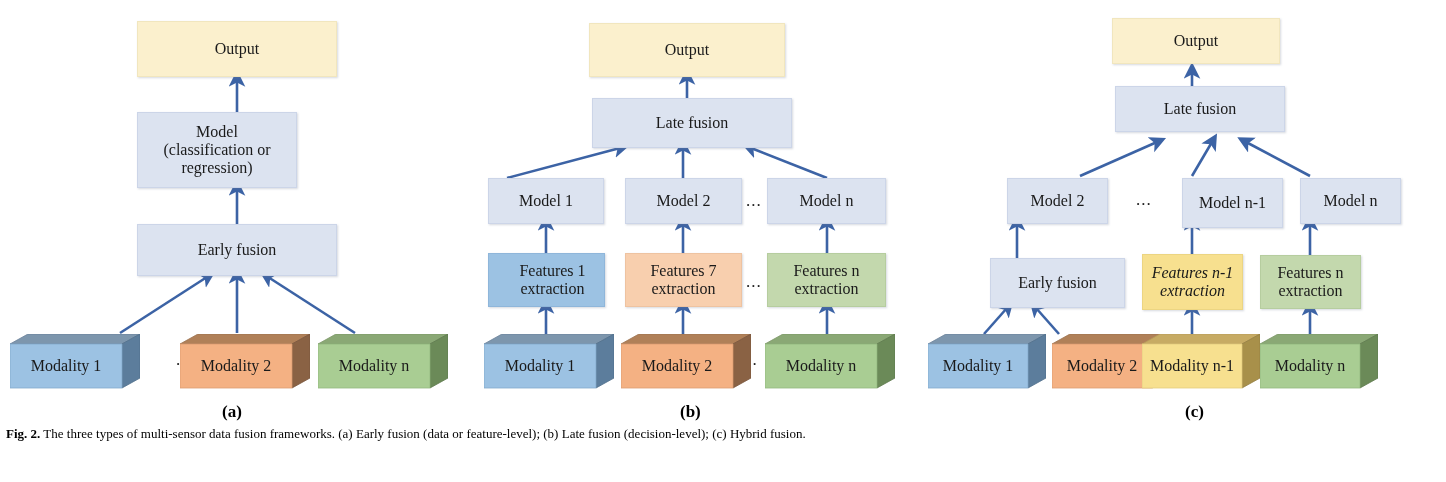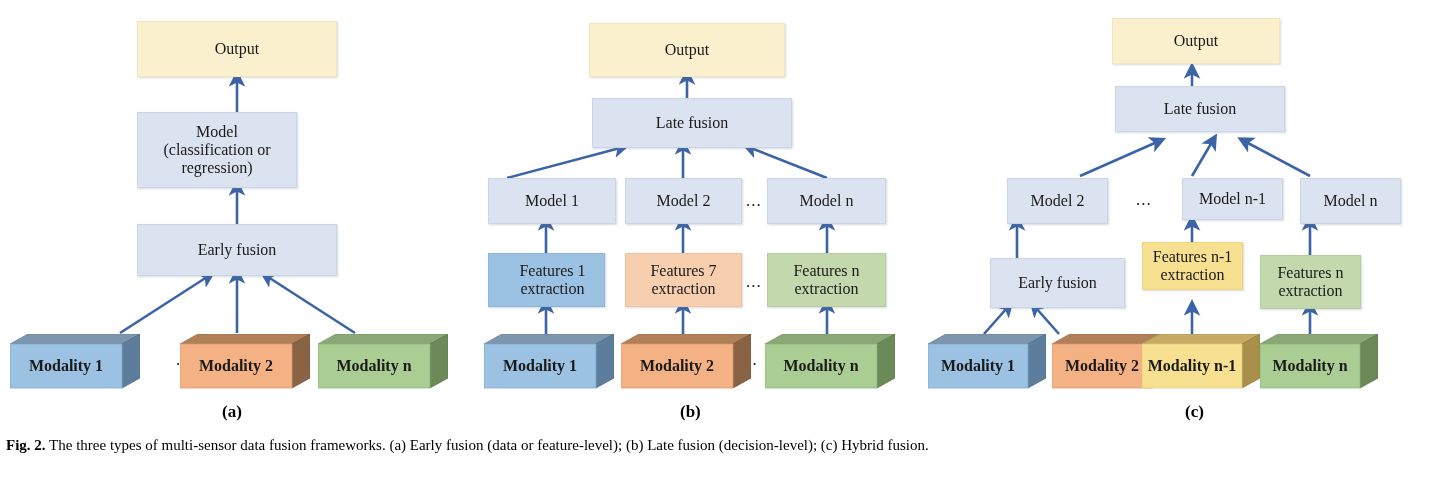--- a/index.html
+++ b/index.html
@@ -39,21 +39,20 @@
   .node.flat-blue  { background: #dce3f0; border-color: #ccd5e8; }
   .node.flat-cream { background: #fbf0cd; border-color: #f1e6be; }
   .node.feat-blue  { background: #9cc2e3; border-color: #8fb6da; }
   .node.feat-orange{ background: #f8cfae; border-color: #eec3a1; }
   .node.feat-green { background: #c3d8ad; border-color: #b6cd9f; }
   .node.feat-yellow{ background: #f7e08f; border-color: #ecd582; }
 
   
   .cube {
     position: absolute;
-    font-weight: bold;
   }
   .cube .cube-svg { position: absolute; left: 0; top: 0; }
   .cube .cube-label {
     position: absolute;
     display: flex;
     align-items: center;
     justify-content: center;
     font-size: 16px;
     color: #1a1a1a;
     text-align: center;
@@ -75,23 +74,23 @@
   }
   .panel-label {
     position: absolute;
     font-weight: bold;
     font-size: 17px;
     color: #000;
   }
   #caption {
     position: absolute;
     left: 6px;
-    top: 436px;
+    top: 426px;
     width: 1436px;
-    font-size: 15px;
+    font-size: 13px;
     color: #000;
     line-height: 1.25;
   }
   #caption .figno { font-weight: bold; }
 </style>
 </head>
 <body>
 
 <div id="figure">
 
@@ -178,21 +177,21 @@
 
       <line x1="66" y1="334" x2="66" y2="307" stroke="#3c63a5" stroke-width="2.6" marker-end="url(#ah-b)"></line>
       <line x1="203" y1="334" x2="203" y2="307" stroke="#3c63a5" stroke-width="2.6" marker-end="url(#ah-b)"></line>
       <line x1="347" y1="334" x2="347" y2="307" stroke="#3c63a5" stroke-width="2.6" marker-end="url(#ah-b)"></line>
     </svg>
 
     <div class="node flat-cream" style="left:109px;top:23px;width:196px;height:54px;">Output</div>
 
     <div class="node flat-blue" style="left:112px;top:98px;width:200px;height:50px;">Late fusion</div>
 
-    <div class="node flat-blue" style="left:8px;top:178px;width:128px;height:46px;">Model 1</div>
+    <div class="node flat-blue" style="left:8px;top:178px;width:116px;height:46px;">Model 1</div>
     <div class="node flat-blue" style="left:145px;top:178px;width:117px;height:46px;">Model 2</div>
     <div class="node flat-blue" style="left:287px;top:178px;width:119px;height:46px;">Model n</div>
     <div class="ellipsis" style="left:266px;top:191px;">...</div>
 
     <div class="node feat-blue" style="left:8px;top:253px;width:117px;height:54px;padding-left:12px;">Features 1
 extraction</div>
     <div class="node feat-orange" style="left:145px;top:253px;width:117px;height:54px;">Features 7
 extraction</div>
     <div class="node feat-green" style="left:287px;top:253px;width:119px;height:54px;">Features n
 extraction</div>
@@ -260,27 +259,27 @@
       <line x1="232" y1="334" x2="232" y2="309" stroke="#3c63a5" stroke-width="2.6" marker-end="url(#ah-c)"></line>
 
       <line x1="350" y1="334" x2="350" y2="309" stroke="#3c63a5" stroke-width="2.6" marker-end="url(#ah-c)"></line>
     </svg>
 
     <div class="node flat-cream" style="left:152px;top:18px;width:168px;height:46px;">Output</div>
 
     <div class="node flat-blue" style="left:155px;top:86px;width:170px;height:46px;">Late fusion</div>
 
     <div class="node flat-blue" style="left:47px;top:178px;width:101px;height:46px;">Model 2</div>
-    <div class="node flat-blue" style="left:222px;top:178px;width:101px;height:42px;">Model n-1</div>
+    <div class="node flat-blue" style="left:222px;top:178px;width:101px;height:50px;">Model n-1</div>
     <div class="node flat-blue" style="left:340px;top:178px;width:101px;height:46px;">Model n</div>
     <div class="ellipsis" style="left:176px;top:190px;">...</div>
 
     <div class="node flat-blue" style="left:30px;top:258px;width:135px;height:50px;">Early fusion</div>
 
-    <div class="node feat-yellow" style="left:182px;top:242px;width:101px;height:48px;">Features n-1
+    <div class="node feat-yellow" style="left:182px;top:254px;width:101px;height:56px;font-style:italic;">Features n-1
 extraction</div>
     <div class="node feat-green" style="left:300px;top:255px;width:101px;height:54px;">Features n
 extraction</div>
 
     <div class="ellipsis" style="left:163px;top:350px;">...</div>
 
     <div class="cube" style="left:-32px;top:334px;width:118px;height:56px;">
       <svg class="cube-svg" width="118" height="56">
         <polygon points="0,10 100,10 118,0 18,0" fill="#7d96ad" stroke="#6b8299" stroke-width="0.8"></polygon>
         <polygon points="100,10 118,0 118,44 100,54" fill="#5c7d9c" stroke="#50708c" stroke-width="0.8"></polygon>

